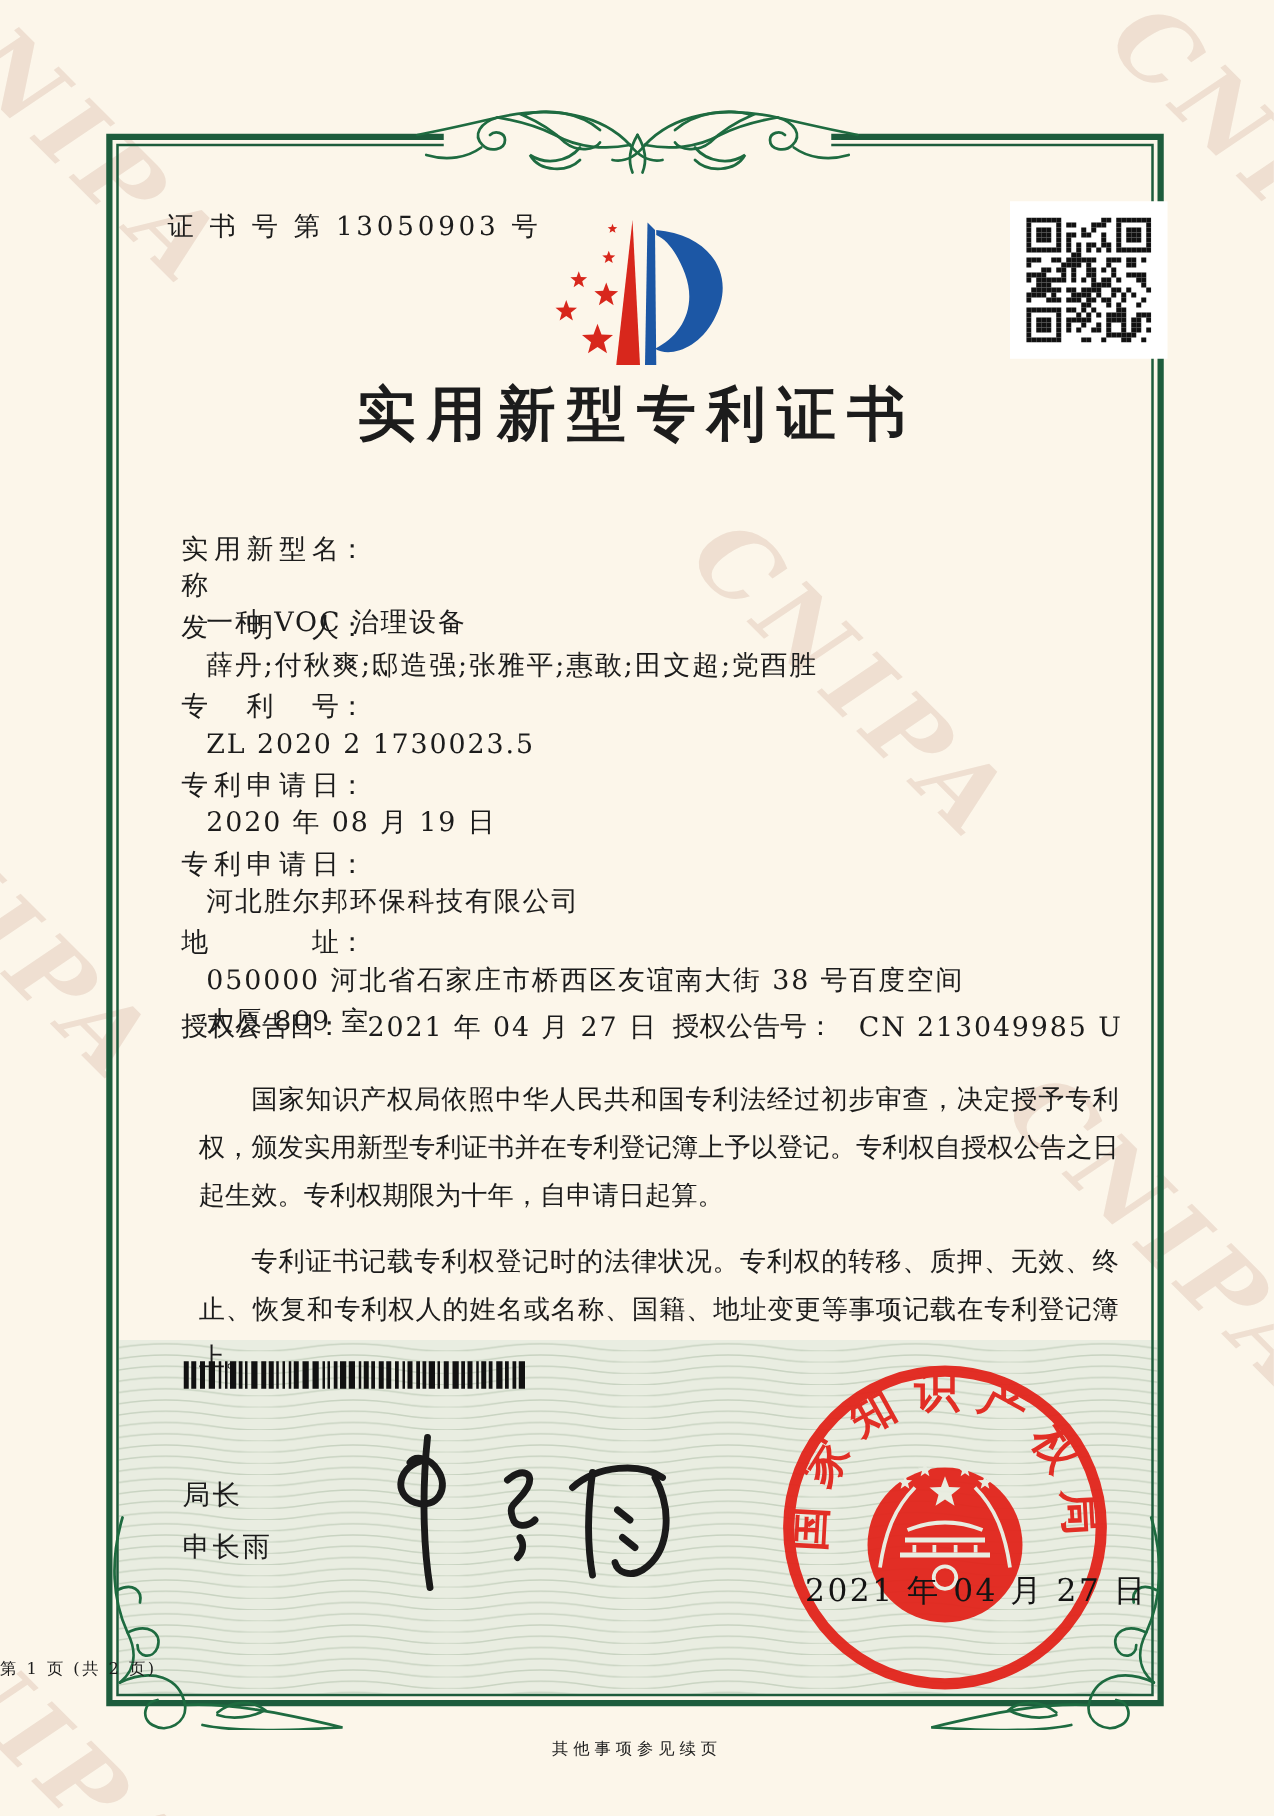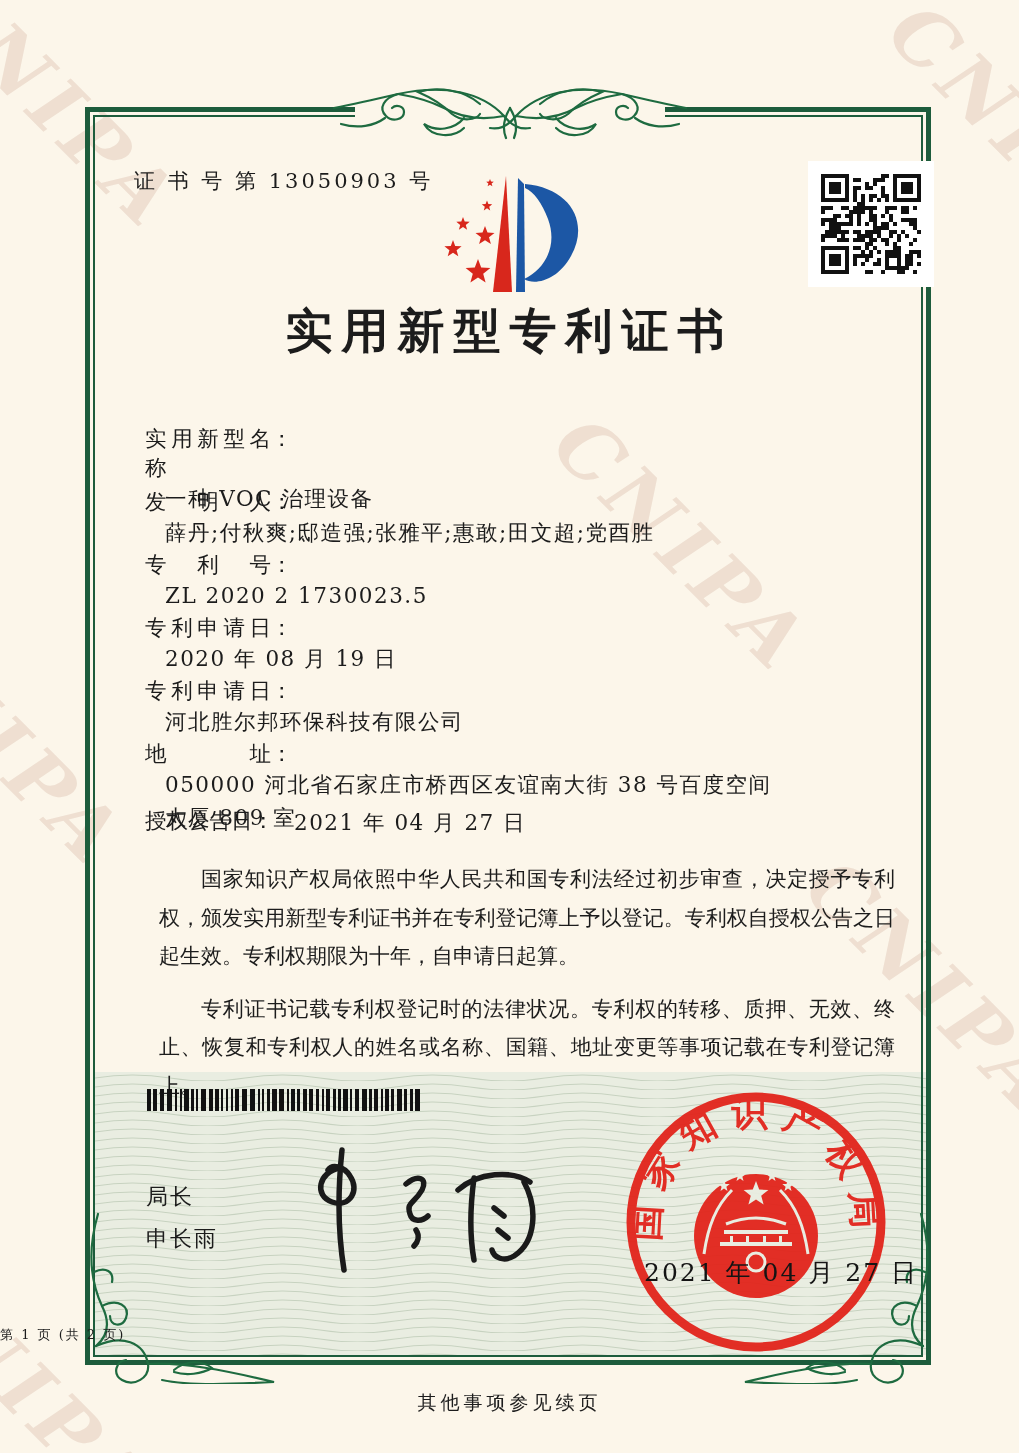--- a/index.html
+++ b/index.html
@@ -45,21 +45,21 @@
   .paras{position:absolute;left:145px;top:846px;width:764px;z-index:5;
     font-size:21px;line-height:38.5px;text-align:justify;}
   .paras p{margin:14px;text-indent:2em;}
   
   .barcode{position:absolute;left:145px;top:1088px;z-index:5;}
   .signer{position:absolute;left:146px;top:1176px;z-index:5;font-size:22px;line-height:42px;letter-spacing:2px;}
   .sig{position:absolute;left:298px;top:1138px;z-index:5;}
   .seal{position:absolute;left:620px;top:1086px;z-index:5;opacity:.94;}
   .seal-date{position:absolute;left:644px;top:1256px;z-index:6;font-size:25px;letter-spacing:2px;color:#141414;}
   .page-info{position:absolute;left:0;top:1326px;width:100%;text-align:left;z-index:5;font-size:13px;letter-spacing:2px;}
-  .cont-note{position:absolute;left:0;top:1390px;width:100%;text-align:center;z-index:5;font-size:19px;letter-spacing:4px;}
+  .cont-note{position:absolute;left:0;top:1390px;width:100%;text-align:center;z-index:5;font-size:13px;letter-spacing:4px;}
   .green{stroke:#1e6b40;fill:none;stroke-width:2.2;stroke-linecap:round;}
 </style>
 </head>
 <body>
 
 <span class="wm" style="left:-30px;top:-45px">CNIPA</span>
 <span class="wm" style="left:935px;top:-15px">CNIPA</span>
 <span class="wm" style="left:600px;top:398px">CNIPA</span>
 <span class="wm" style="left:-85px;top:592px">CNIPA</span>
 <span class="wm" style="left:852px;top:840px">CNIPA</span>
@@ -464,20 +464,23 @@
   <span class="lab">专利申请日</span><span class="colon">：</span><span class="val">2020 年 08 月 19 日</span>
 </div>
 <div class="row" style="top:676px">
   <span class="lab">专利申请日</span><span class="colon">：</span><span class="val">河北胜尔邦环保科技有限公司</span>
 </div>
 <div class="row" style="top:739px">
   <span class="lab">地址</span><span class="colon">：</span><span class="val">050000 河北省石家庄市桥西区友谊南大街 38 号百度空间大厦 809 室</span>
 </div>
 <div class="row grant" style="top:806px">
   <span class="lab2">授权公告日</span><span class="colon">：</span><span class="val">2021 年 04 月 27 日</span>
+  <span class="grant-no">
+    <span class="lab2">授权公告号</span><span class="colon">：</span><span class="val">CN 213049985 U</span>
+  </span>
 </div>
 
 <div class="paras">
   <p>国家知识产权局依照中华人民共和国专利法经过初步审查，决定授予专利权，颁发实用新型专利证书并在专利登记簿上予以登记。专利权自授权公告之日起生效。专利权期限为十年，自申请日起算。</p>
   <p>专利证书记载专利权登记时的法律状况。专利权的转移、质押、无效、终止、恢复和专利权人的姓名或名称、国籍、地址变更等事项记载在专利登记簿上。</p>
 </div>
 
 <svg class="barcode" id="barcode" width="282" height="24">
     <rect x="2" y="1" width="4" height="22" fill="#111"></rect>
     <rect x="8" y="1" width="4" height="22" fill="#111"></rect>

